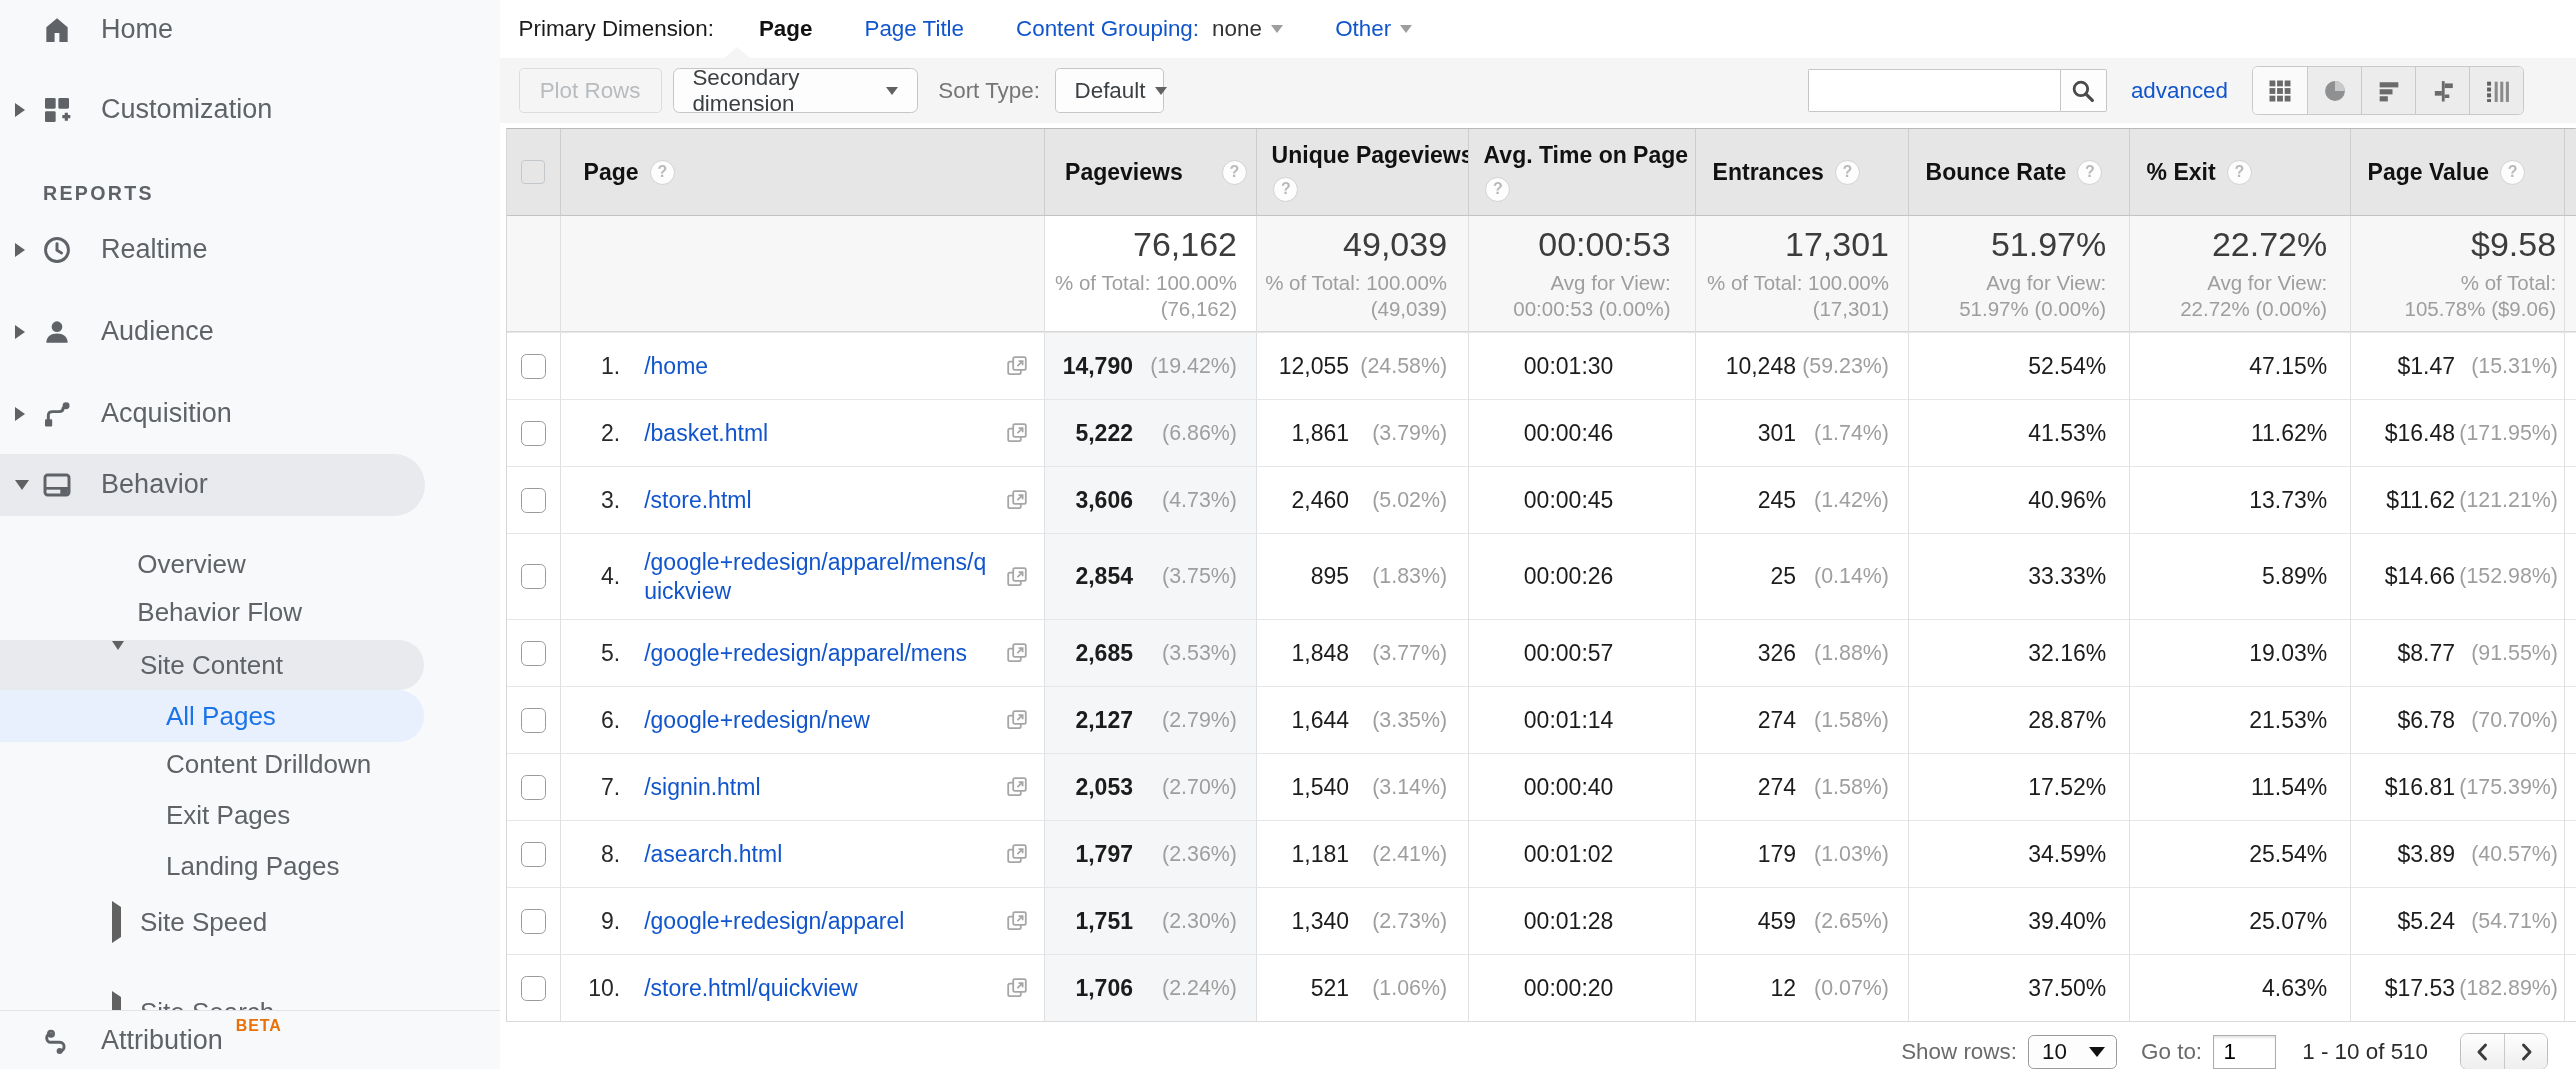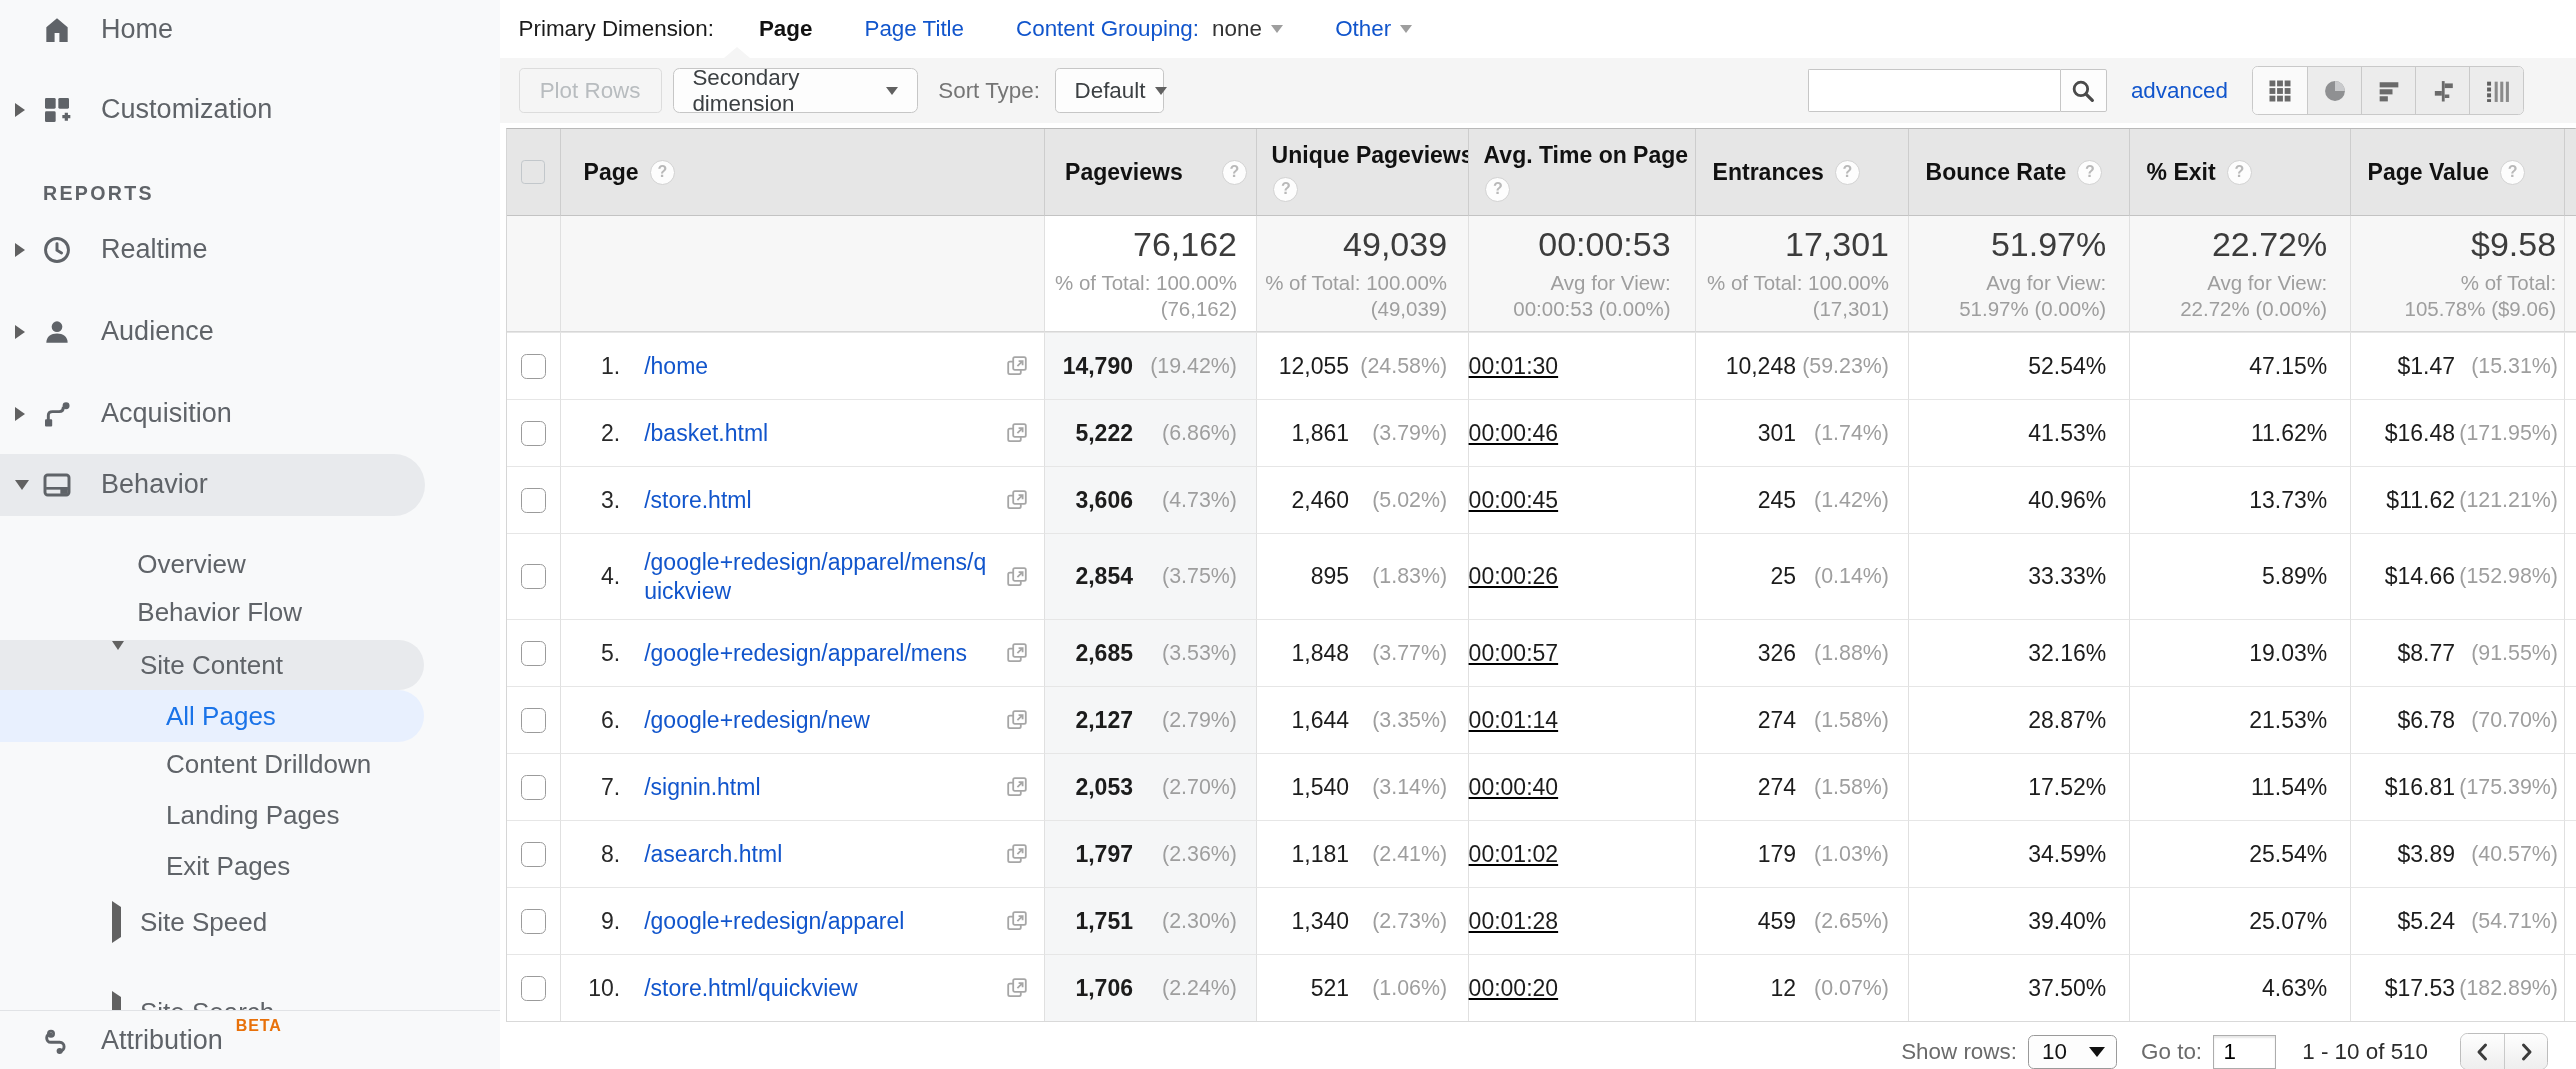--- a/index.html
+++ b/index.html
@@ -116,21 +116,21 @@
   .c-page { padding-left:18.6px; }
   .rnum { width:41px; text-align:right; font-size:23px; color:#282828; flex:none; }
   .plink { margin-left:24px; font-size:23px; color:#1155cc; text-decoration:none; cursor:pointer;
     max-width:347px; overflow-wrap:anywhere; line-height:29px; }
   .ext { margin-left:auto; margin-right:15px; flex:none; cursor:pointer; }
   .v { font-size:23px; color:#1c1c1c; white-space:nowrap; }
   .v.b { font-weight:bold; }
   .pct { font-size:21.4px; color:#9e9e9e; text-align:right; white-space:nowrap; flex:none; }
   .num-cell { justify-content:flex-end; }
   .pw112{width:104px;} .pw105{width:98px;} .pw100{width:93px;} .pw110{width:103px;}
-  .c-t { justify-content:flex-start; padding-right:26px;text-decoration:underline; }
+  .c-t { justify-content:center; padding-right:26px; }
   .c-br,.c-ex { justify-content:flex-end; padding-right:22.4px; }
   .c-pv{ padding-right:18.6px; } .c-uq{ padding-right:20.5px; } .c-en{ padding-right:18.6px; } .c-val{ padding-right:5.6px; }
 
   
   .pagebar { position:absolute; left:0; top:1033px; width:2076px; height:37px; background:#fff;
     display:flex; align-items:center; justify-content:flex-end; padding-right:28px; font-size:22.4px; }
   .pg-lbl { color:#6b6b6b; }
   .pg-select { margin-left:11.2px; width:89px; height:34px; border:1.9px solid #9a9a9a; border-radius:5.6px;
     background:#fdfdfd; display:flex; align-items:center; padding:0 11.2px 0 13px; cursor:pointer; color:#111; }
   .pg-select .car { margin-left:auto; width:0;height:0;border-left:8.4px solid transparent;
@@ -238,25 +238,25 @@
     <div class="s-item sub1 pill-sc">
       <span class="exp2"><span class="tri-d sm"></span></span>
       <span class="lbl2">Site Content</span>
     </div>
     <div class="s-item sub2 pill-ap">
       <span>All Pages</span>
     </div>
     <div class="s-item sub2">
       <span>Content Drilldown</span>
     </div>
+    <div class="s-item sub2 mt-ep">
+      <span>Exit Pages</span>
+    </div>
     <div class="s-item sub2 mt-lp">
       <span>Landing Pages</span>
-    </div>
-    <div class="s-item sub2 mt-ep">
-      <span>Exit Pages</span>
     </div>
     <div class="s-item sub1 mt-ss">
       <span class="exp2"><span class="tri-r sm"></span></span>
       <span class="lbl2">Site Speed</span>
     </div>
     <div class="s-item sub1 mt-se">
       <span class="exp2"><span class="tri-r sm"></span></span>
       <span class="lbl2">Site Search</span>
     </div>
 

